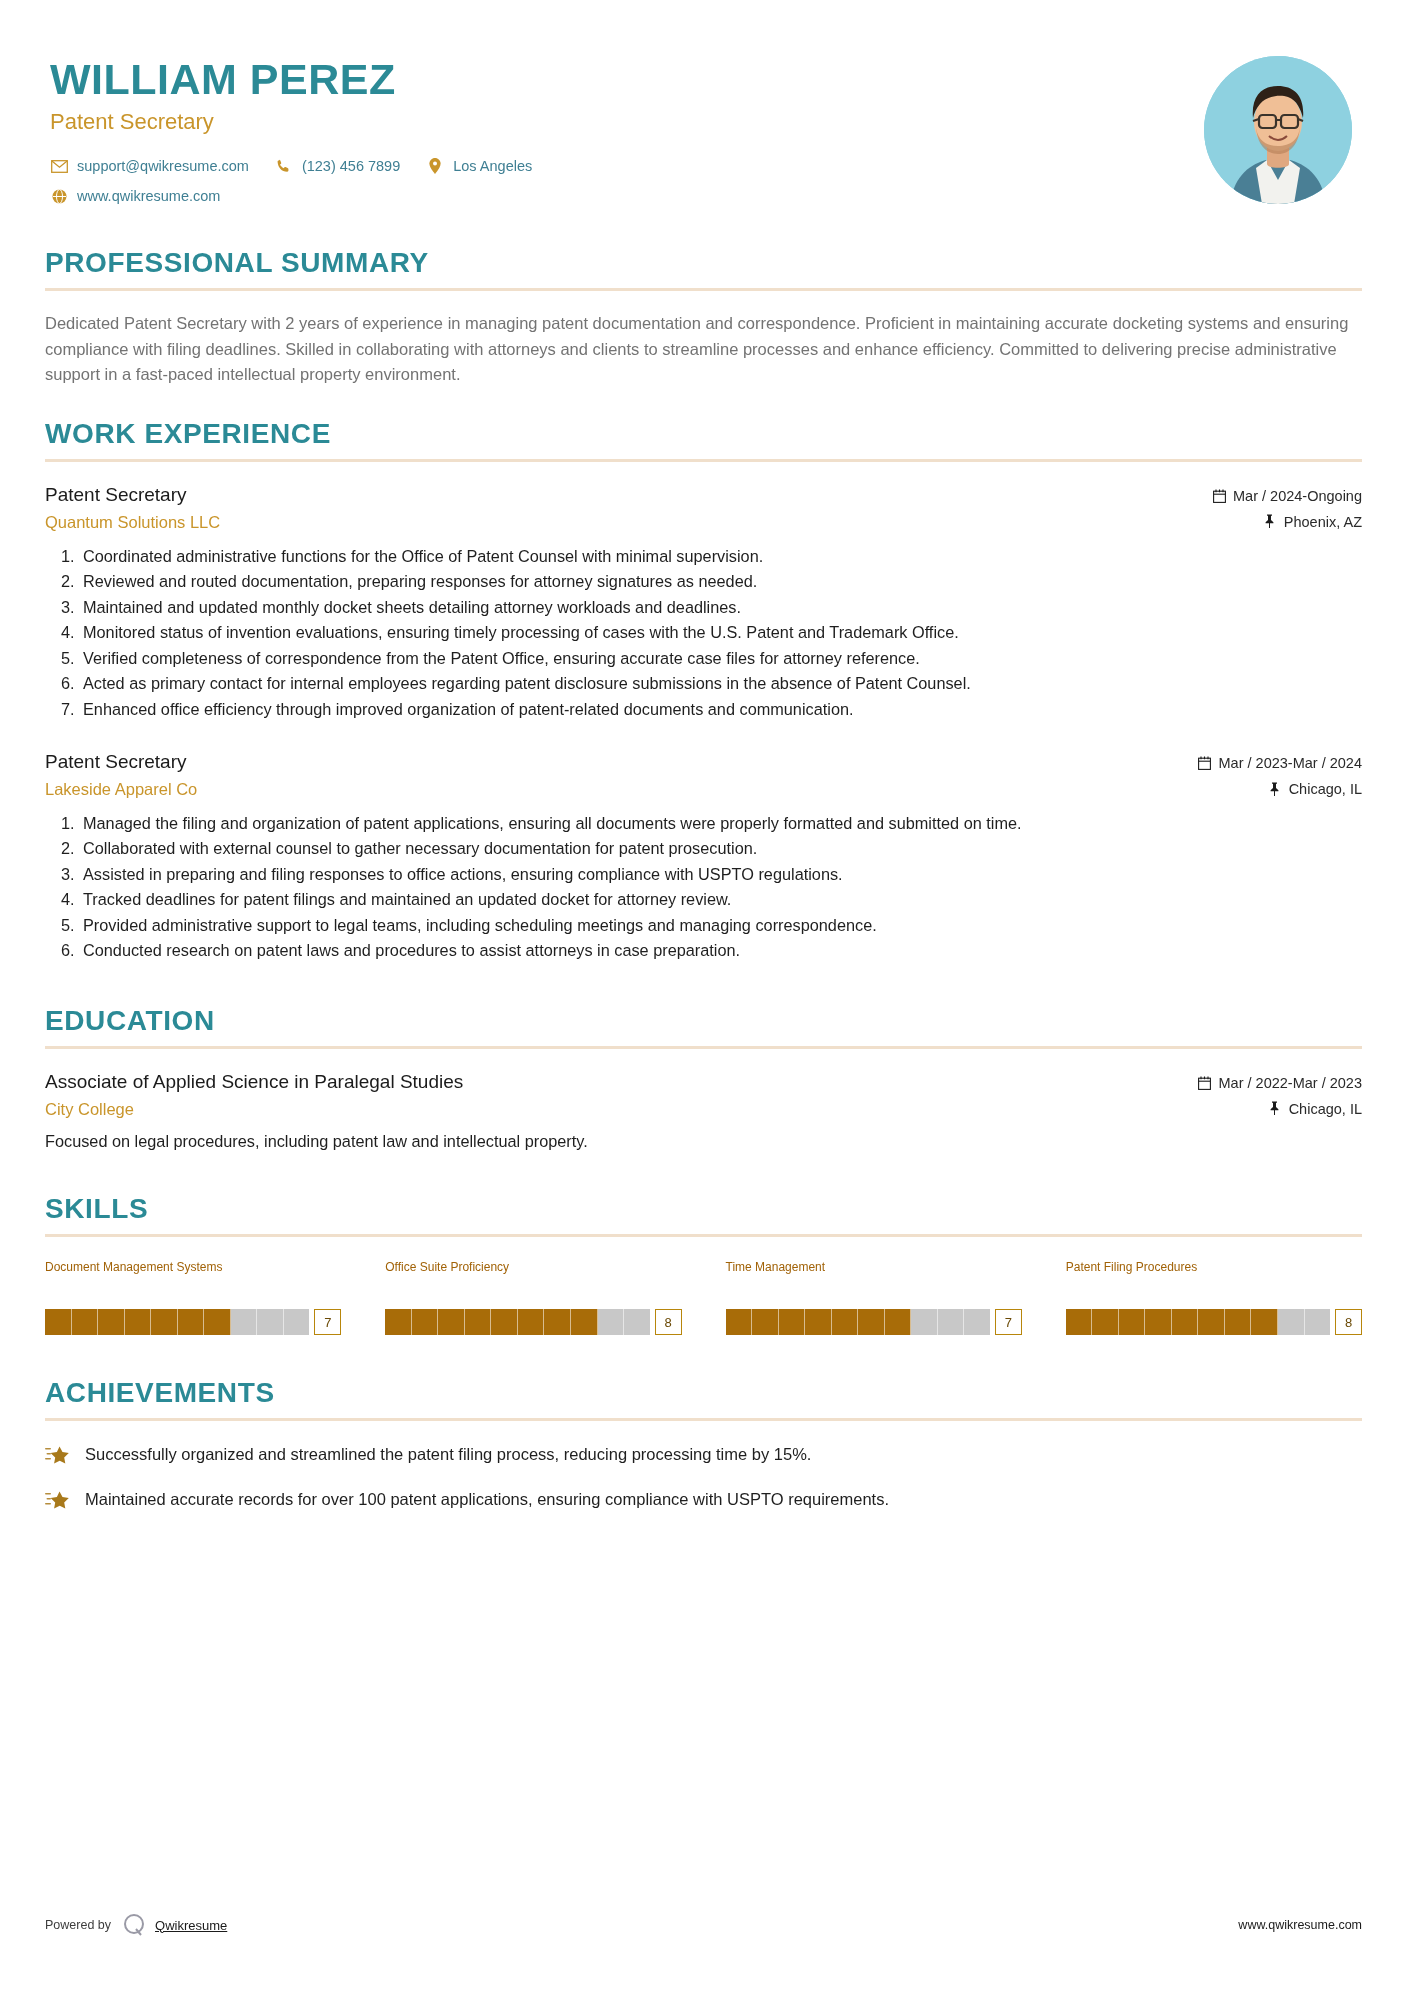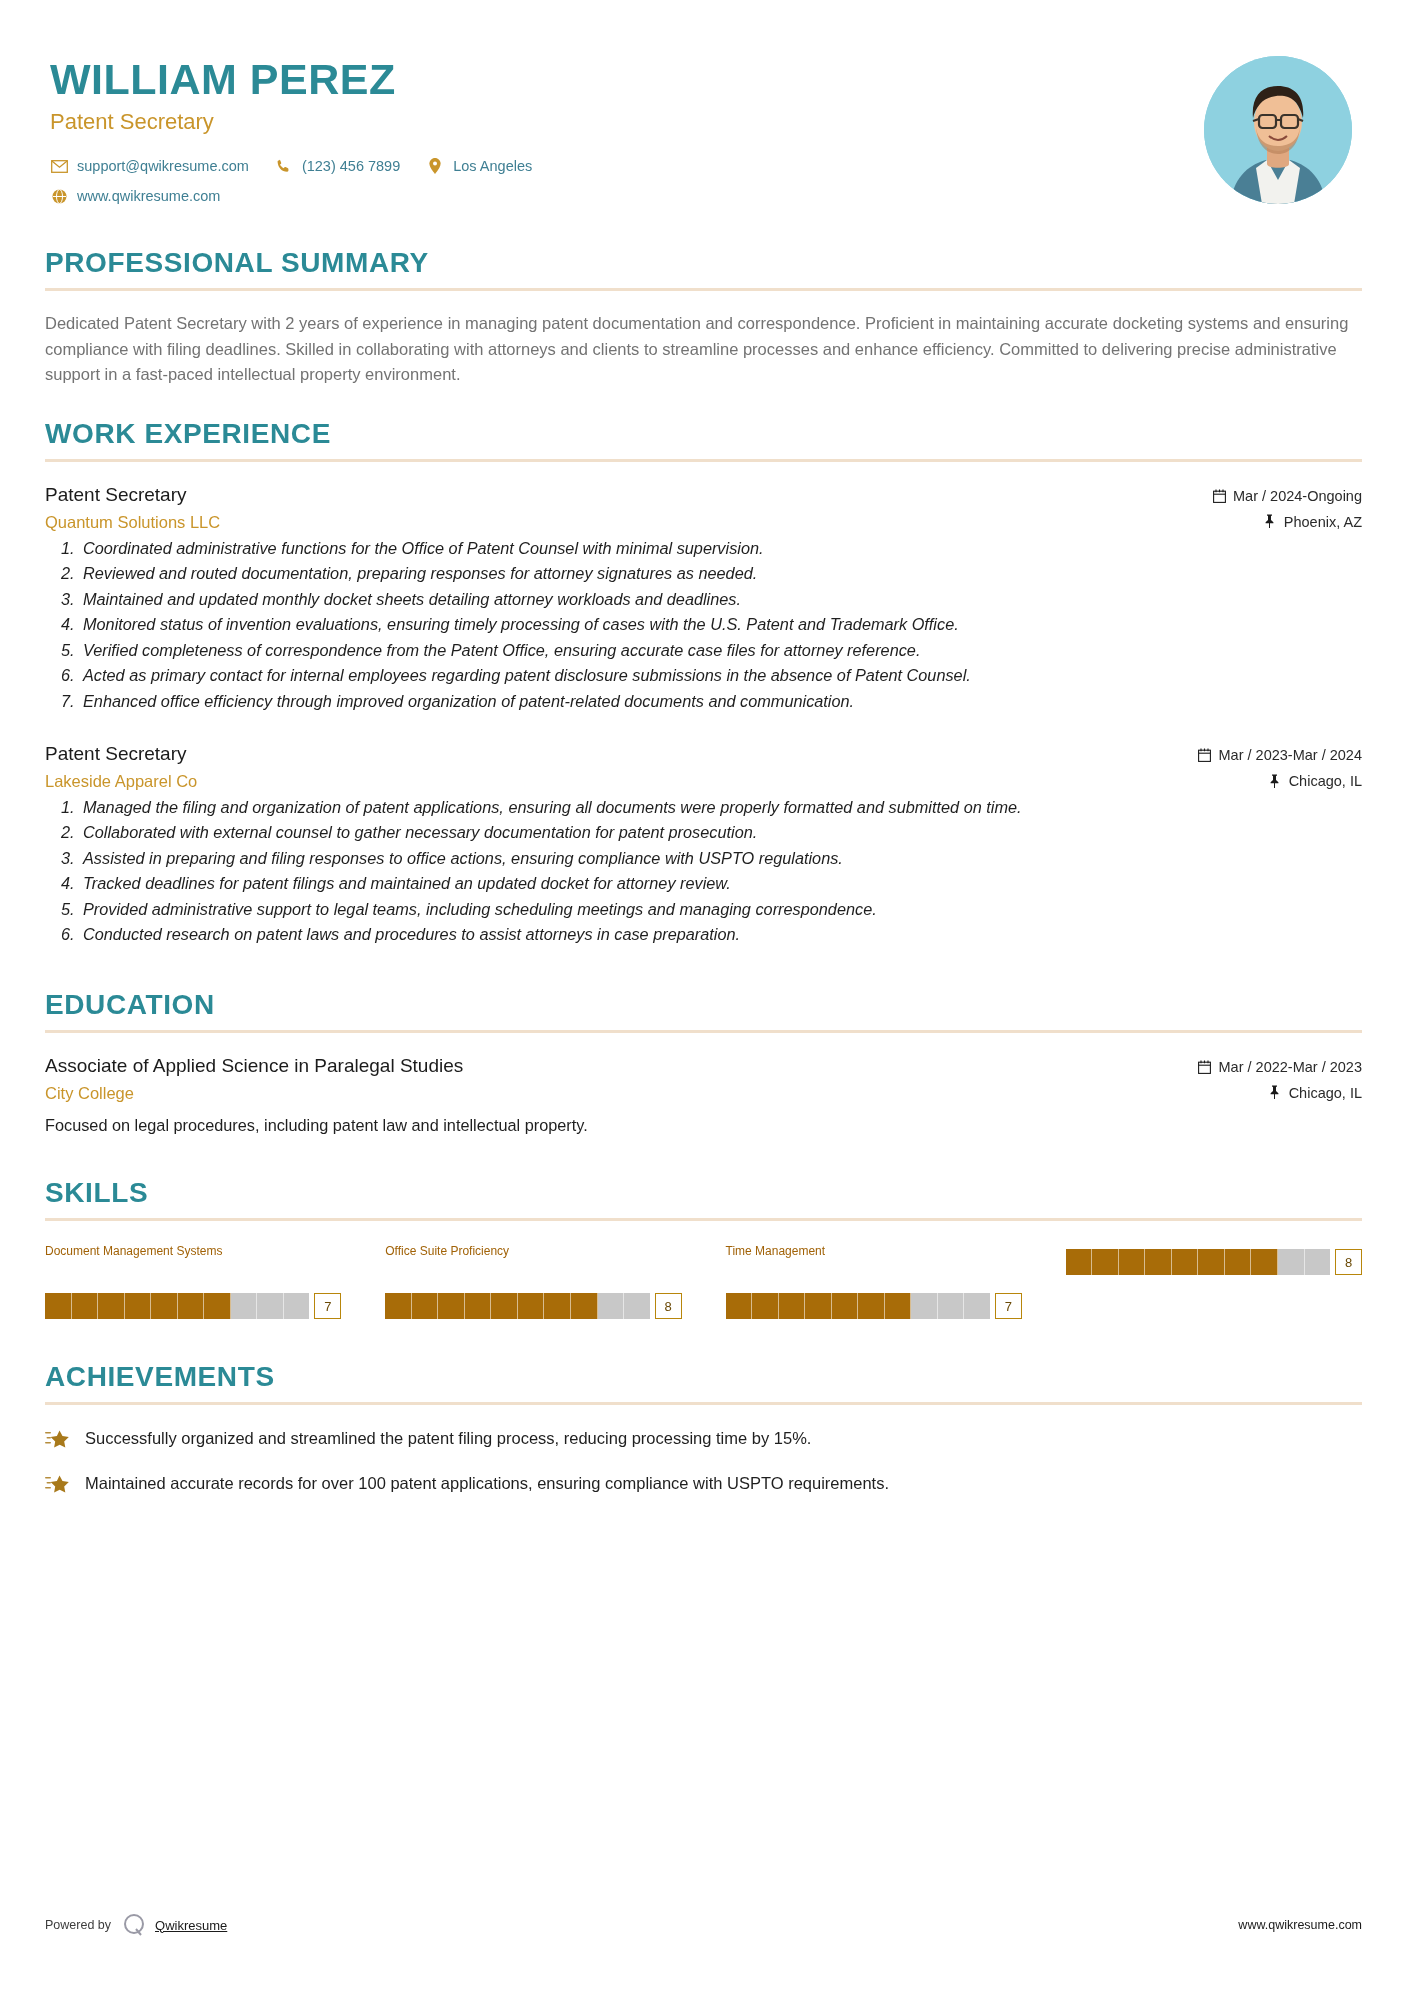--- a/index.html
+++ b/index.html
@@ -131,24 +131,23 @@
     align-items: center;
     justify-content: center;
     width: 14px;
     height: 15px;
     margin-right: 7px;
     color: #1b1b1b;
   }
   .meta-line .m-icon svg { display: block; }
 
   .bullets {
-    margin-top: 4px;
+    margin-top: 12px;
     padding-left: 34px;
     list-style-position: outside;
-    font-style: italic;
   }
   .bullets li {
     font-size: 16.3px;
     line-height: 1.5;
     color: #1f1f1f;
     margin-bottom: 1px;
     padding-left: 4px;
   }
   .entry-desc {
     margin-top: 10px;
@@ -520,20 +519,21 @@
               <div class="seg on"></div>
               <div class="seg on"></div>
               <div class="seg"></div>
               <div class="seg"></div>
               <div class="seg"></div>
             </div>
           <div class="skill-score">7</div>
         </div>
       </div>
       <div class="skill">
+        <div class="skill-name">Patent Filing Procedures</div>
         <div class="skill-bar-row">
           <div class="skill-track">
               <div class="seg on"></div>
               <div class="seg on"></div>
               <div class="seg on"></div>
               <div class="seg on"></div>
               <div class="seg on"></div>
               <div class="seg on"></div>
               <div class="seg on"></div>
               <div class="seg on"></div>

